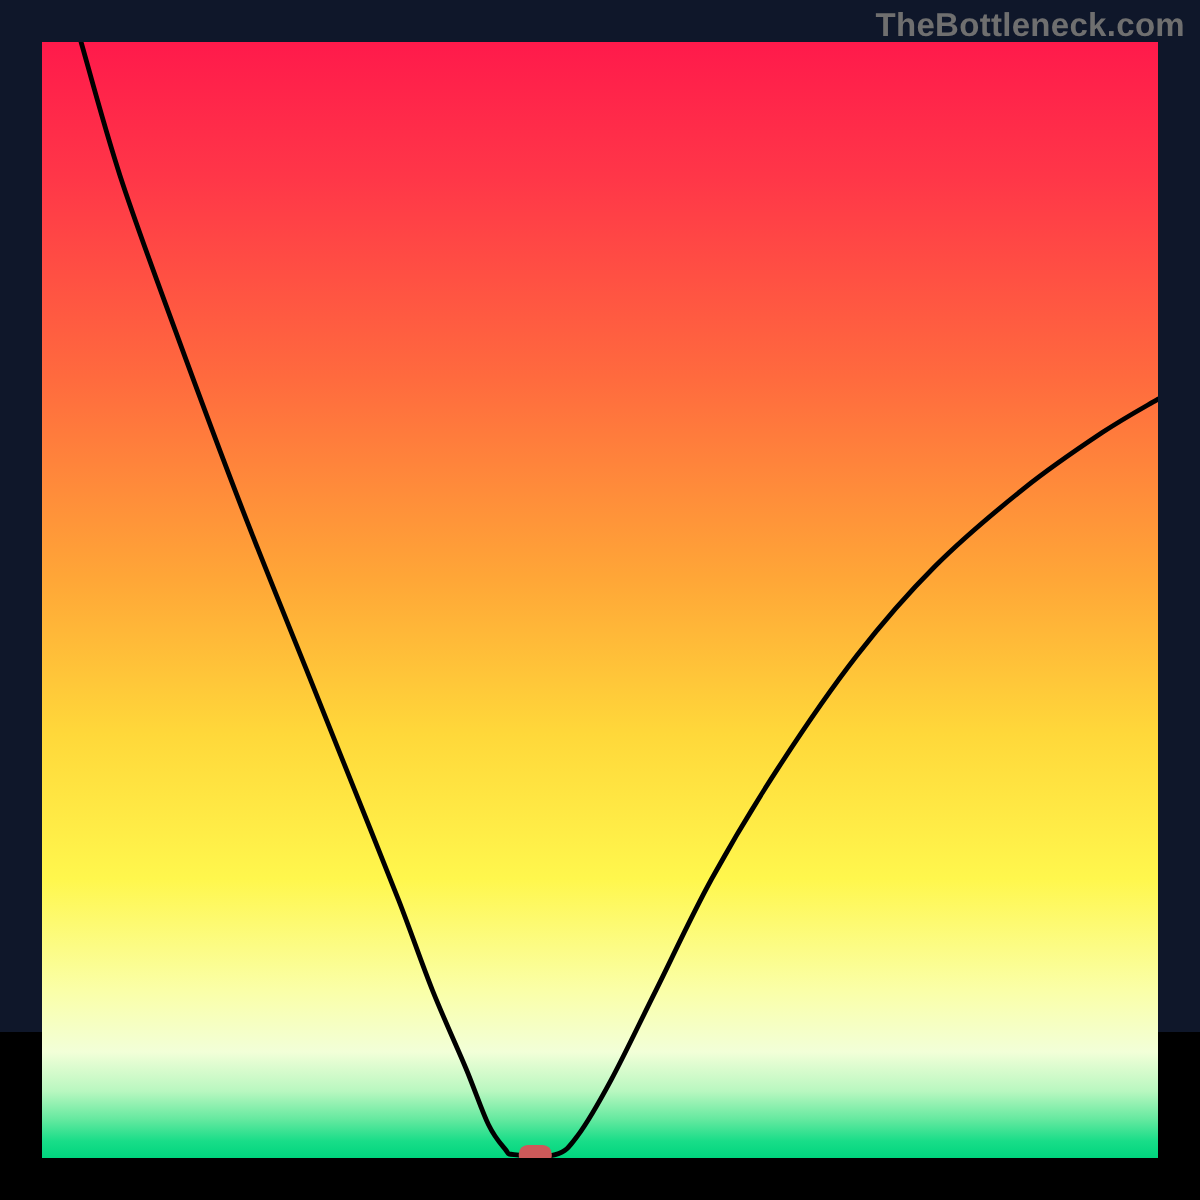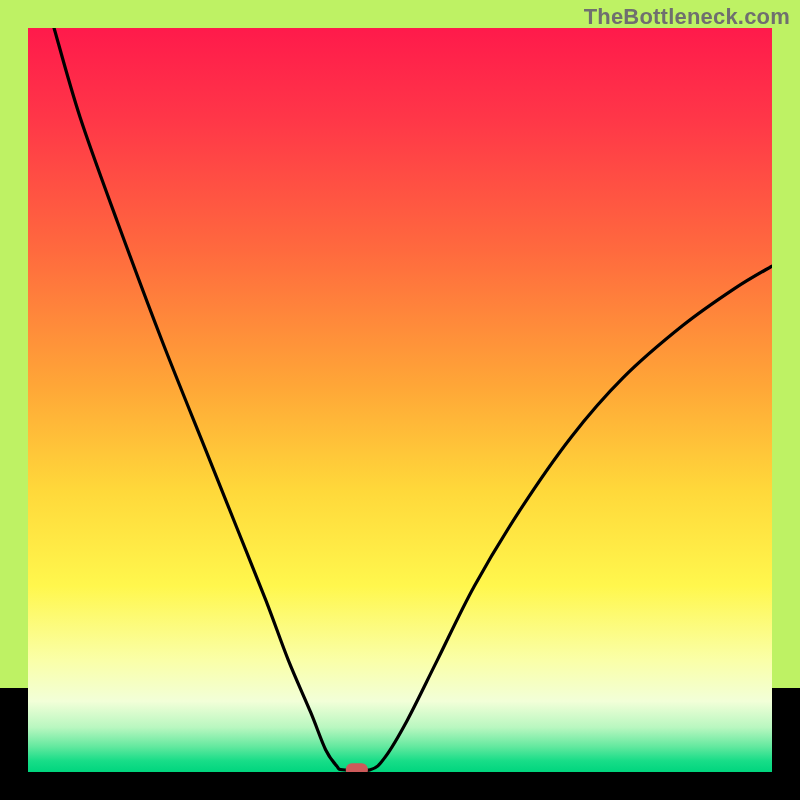--- a/index.html
+++ b/index.html
@@ -8,21 +8,21 @@
     width: 800px;
     height: 800px;
     background: #000;
     overflow: hidden;
     font-family: Arial, Helvetica, sans-serif;
   }
   .frame {
     position: relative;
     width: 800px;
     height: 688px;
-    background: #bef264;
+    background: #0f172a;
   }
   .watermark {
     position: absolute;
     top: 4px;
     right: 10px;
     color: #6f6f6f;
     font-size: 22px;
     font-weight: 600;
     letter-spacing: 0.2px;
     z-index: 5;

